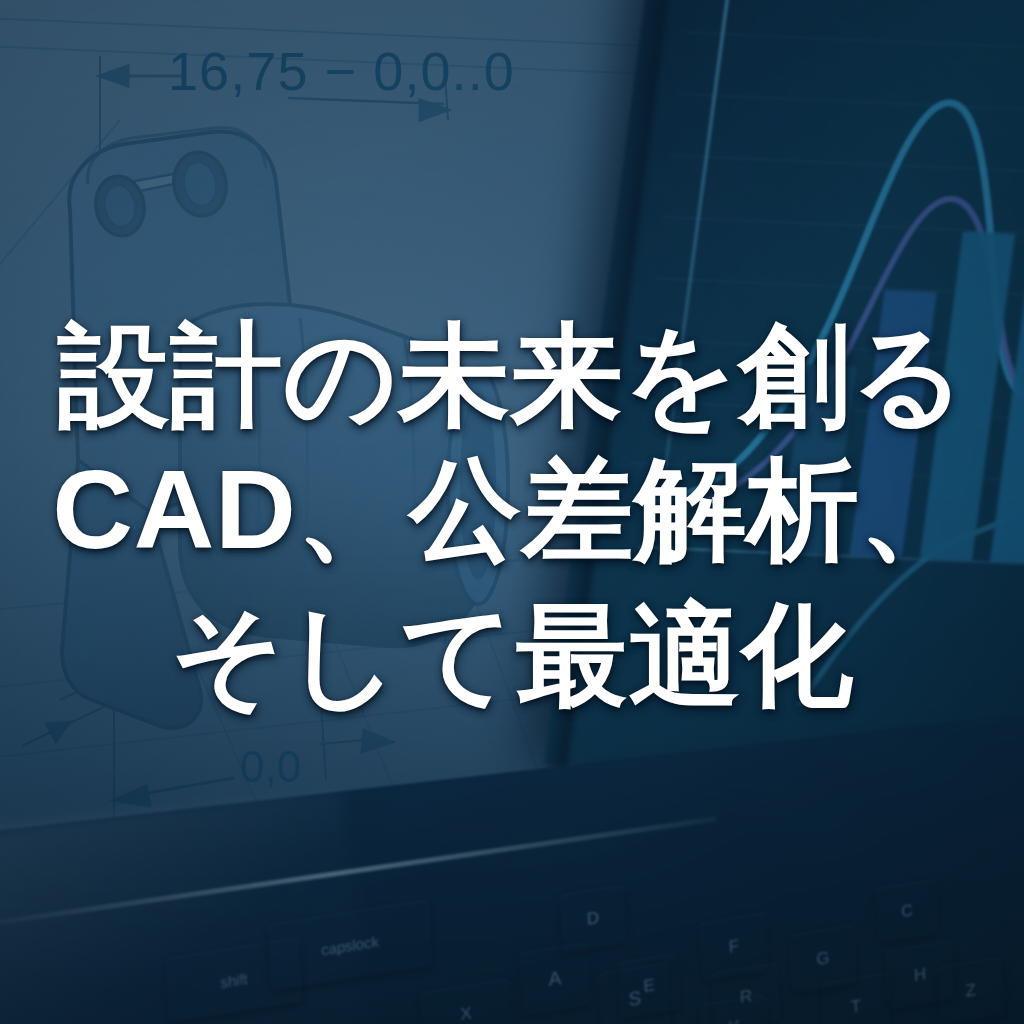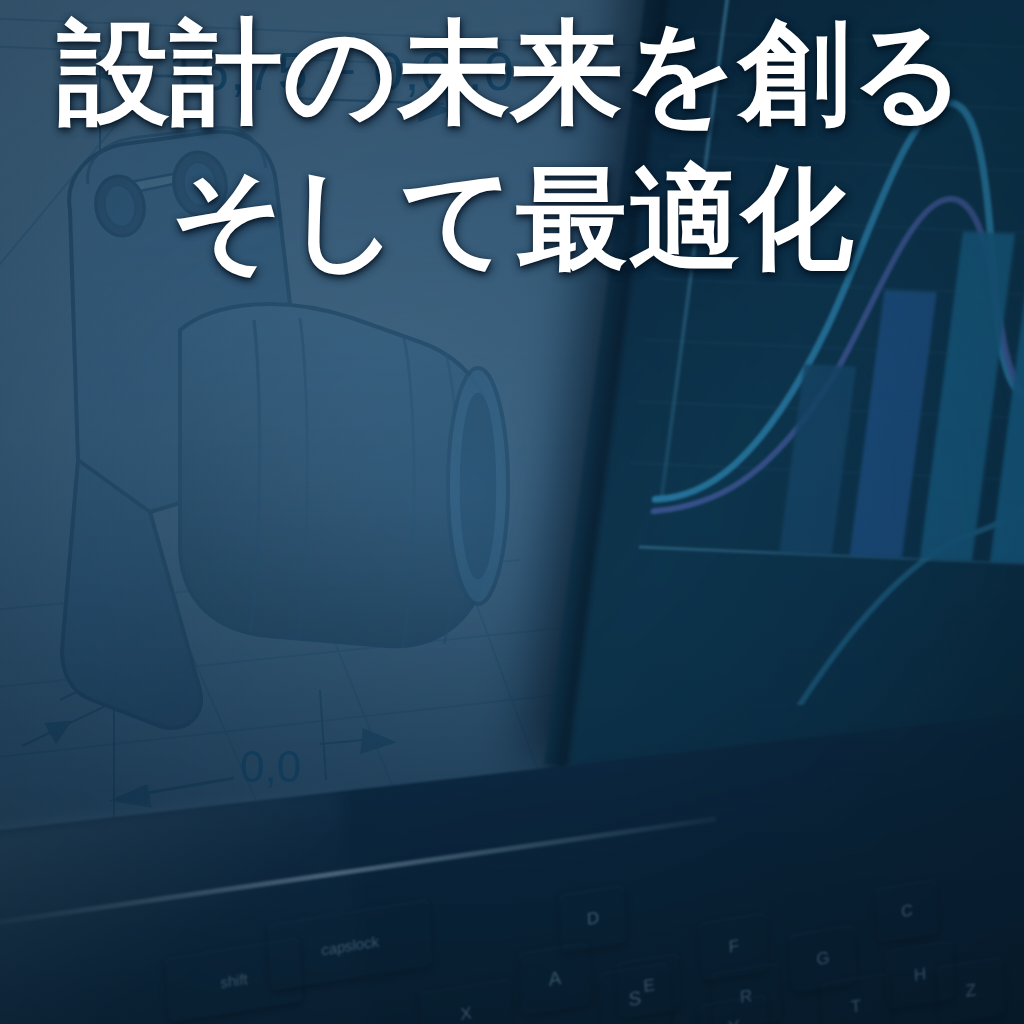--- a/index.html
+++ b/index.html
@@ -118,21 +118,21 @@
   }
   .tint2{
     position:absolute;inset:0;
     background:radial-gradient(ellipse 85% 70% at 45% 48%,rgba(30,85,130,.22),rgba(8,30,50,.55) 100%);
   }
 
   
   .headline{
     position:absolute;inset:0;
     display:flex;flex-direction:column;
-    align-items:center;
+    align-items:center;justify-content:center;
     text-align:center;
     padding-top:8px;
   }
   .hl-line{
     color:#ffffff;
     font-weight:700;
     letter-spacing:.005em;
     line-height:1.16;
     text-shadow:
       0 3px 7px rgba(3,16,30,.70),
@@ -313,16 +313,17 @@
   </div>
 
   <div class="dim-text dim-top">16,75 − 0,0..0</div>
   <div class="dim-text dim-bot">0,0</div>
 
   <div class="tint"></div>
   <div class="tint2"></div>
 
   <div class="headline">
     <div class="hl-line hl-1">設計の未来を創る</div>
+    <div class="hl-line hl-2">CAD、公差解析、</div>
     <div class="hl-line hl-3">そして最適化</div>
   </div>
 
 </div>
 
 </body></html>

